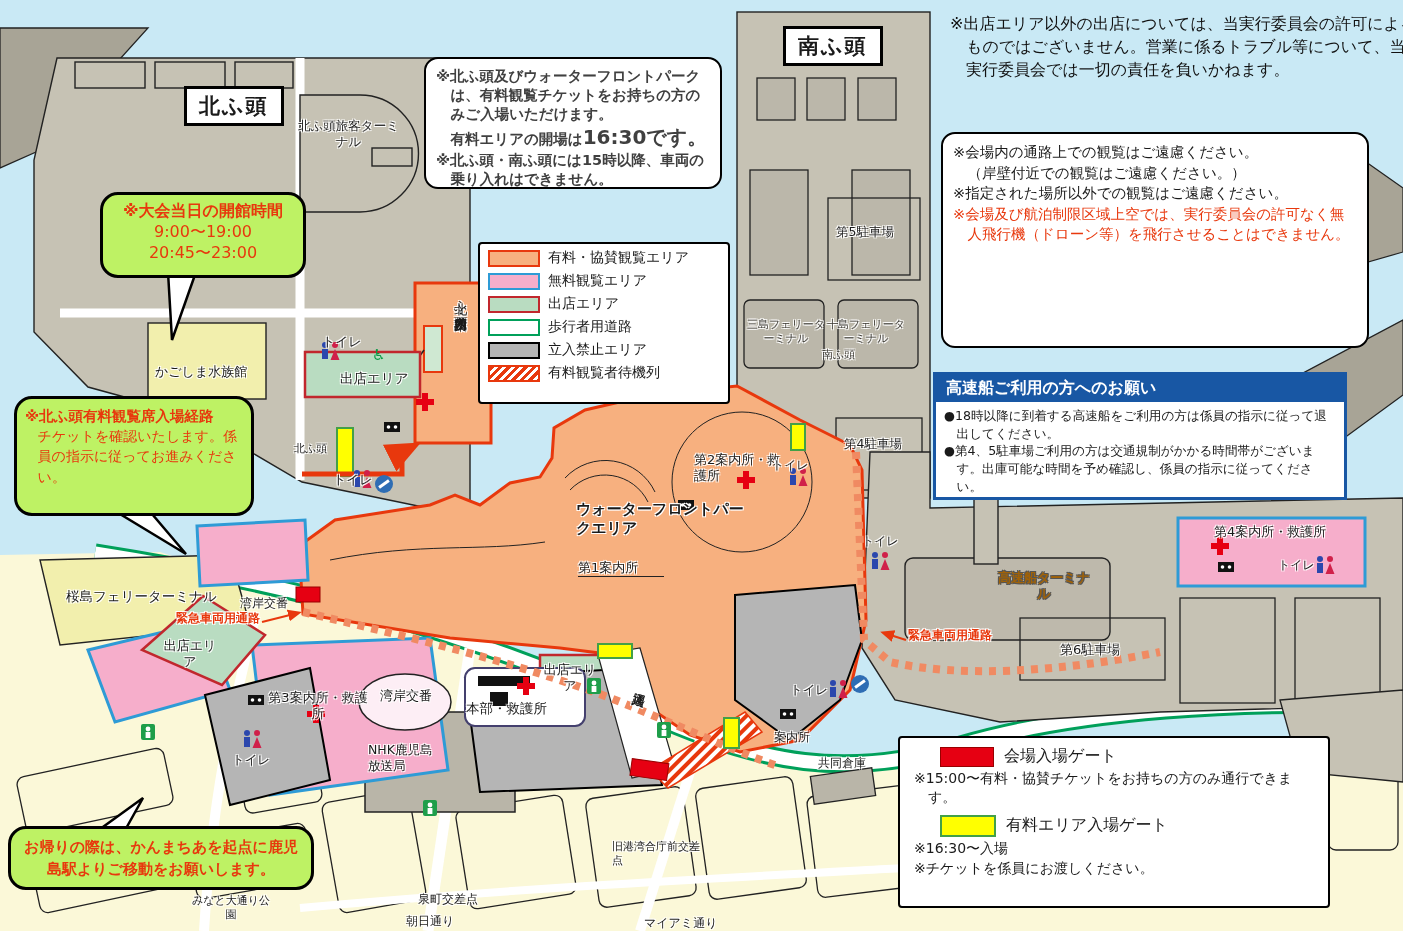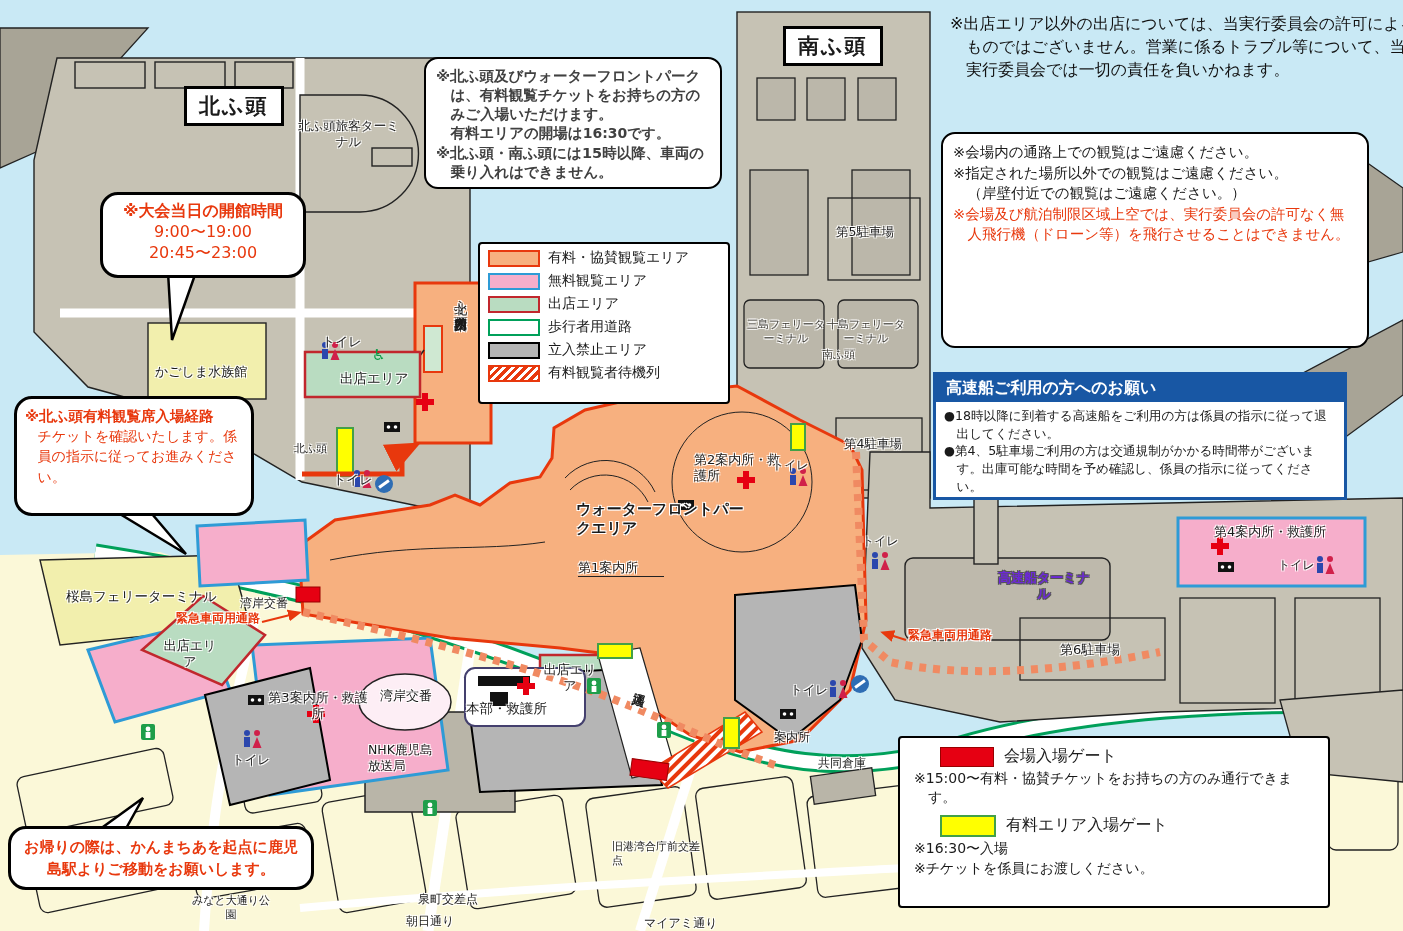--- a/index.html
+++ b/index.html
@@ -5,42 +5,42 @@
   html,body{margin:0;padding:0;}
   .stage{position:relative;width:1403px;height:931px;overflow:hidden;
          background:#c9e9f5;font-family:"DejaVu Sans",sans-serif;color:#1a1a1a;}
   .stage svg.map{position:absolute;left:0;top:0;}
   
   .lbl{position:absolute;font-size:12px;line-height:1.25;white-space:nowrap;
        text-shadow:-1px -1px 0 #fff,1px -1px 0 #fff,-1px 1px 0 #fff,1px 1px 0 #fff;}
   .lbl.wrap{white-space:normal;text-align:center;}
   .lbl.dim{color:#3c3a34;}
   .lbl.red{color:#e8380d;font-weight:bold;}
-  .lbl.white{color:#6d28d9;font-weight:bold;
+  .lbl.white{color:#a16207;font-weight:bold;
        text-shadow:-1px -1px 0 #555,1px -1px 0 #555,-1px 1px 0 #555,1px 1px 0 #555;text-align:center;}
   .lbl.vert{writing-mode:vertical-rl;}
   .namebox{position:absolute;background:#fff;border:3px solid #000;
        font-size:21px;font-weight:bold;padding:3px 12px;letter-spacing:2px;}
   
   .panel{position:absolute;background:#fff;border:2.5px solid #000;border-radius:14px;
        box-sizing:border-box;}
   .panel .pad{padding:8px 10px;}
   .redtxt{color:#e8380d;}
   .hang{text-indent:-1em;padding-left:1em;}
   .ticket{left:424px;top:57px;width:298px;height:132px;font-size:14.5px;
        color:#404040;line-height:1.32;font-weight:bold;}
   .disclaimer{position:absolute;left:950px;top:12px;width:452px;font-size:16px;
        line-height:1.45;color:#111;}
   .viewing{left:941px;top:132px;width:428px;height:216px;font-size:14.5px;line-height:1.42;}
   .speedboat{position:absolute;left:933px;top:372px;width:414px;height:128px;
        background:#fff;border:3px solid #1857a4;box-sizing:border-box;}
   .speedboat .hd{background:#1857a4;color:#fff;font-weight:bold;font-size:16px;
        padding:3px 10px;}
   .speedboat .bd{font-size:12.6px;line-height:1.4;padding:5px 8px;}
-  .bubble{position:absolute;background:#ffffff;border:3px solid #000;border-radius:18px;
+  .bubble{position:absolute;background:#bef264;border:3px solid #000;border-radius:18px;
        box-sizing:border-box;color:#e8380d;text-align:center;}
   
   .legendbox{left:478px;top:242px;width:252px;height:162px;border-radius:4px;}
   .legendbox .row{display:flex;align-items:center;margin:5px 8px;}
   .legendbox .sw{width:52px;height:17px;margin-right:8px;flex:none;box-sizing:border-box;}
   .legendbox .row span{font-size:14px;}
   .sw1{background:#f7b07f;border:2px solid #e8380d;}
   .sw2{background:#f6aecb;border:2px solid #2e9bd6;}
   .sw3{background:#b9dcc1;border:2px solid #c1272d;}
   .sw4{background:#fff;border:2px solid #00a05a;}
@@ -315,31 +315,31 @@
 <div class="lbl" style="left:1214px;top:524px;font-size:13px;">第4案内所・救護所</div>
 <div class="lbl" style="left:1278px;top:558px;">トイレ</div>
 <div class="lbl" style="left:790px;top:682px;font-size:12.5px;">トイレ</div>
 
 <div class="disclaimer hang">※出店エリア以外の出店については、当実行委員会の許可によるものではございません。営業に係るトラブル等について、当実行委員会では一切の責任を負いかねます。</div>
 
 <div class="panel ticket">
   <div class="pad">
     <div class="hang">※北ふ頭及びウォーターフロントパークは、有料観覧チケットをお持ちの方のみご入場いただけます。</div>
     <div style="padding-left:1em;">
-      <span>有料エリアの開場は</span><span style="font-size:14px;">16:30です。</span>
+      <span>有料エリアの開場は</span><span style="font-size:20px;">16:30です。</span>
     </div>
     <div class="hang">※北ふ頭・南ふ頭には15時以降、車両の乗り入れはできません。</div>
   </div>
 </div>
 
 <div class="panel viewing">
   <div class="pad">
     <div>※会場内の通路上での観覧はご遠慮ください。</div>
+    <div style="padding-left:1em;">（岸壁付近での観覧はご遠慮ください。）</div>
     <div>※指定された場所以外での観覧はご遠慮ください。</div>
-    <div style="padding-left:1em;">（岸壁付近での観覧はご遠慮ください。）</div>
     <div class="redtxt hang">※会場及び航泊制限区域上空では、実行委員会の許可なく無人飛行機（ドローン等）を飛行させることはできません。</div>
   </div>
 </div>
 
 <div class="speedboat">
   <div class="hd">高速船ご利用の方へのお願い</div>
   <div class="bd">
     <div class="hang">●18時以降に到着する高速船をご利用の方は係員の指示に従って退出してください。</div>
     <div class="hang">●第4、5駐車場ご利用の方は交通規制がかかる時間帯がございます。出庫可能な時間を予め確認し、係員の指示に従ってください。</div>
   </div>

